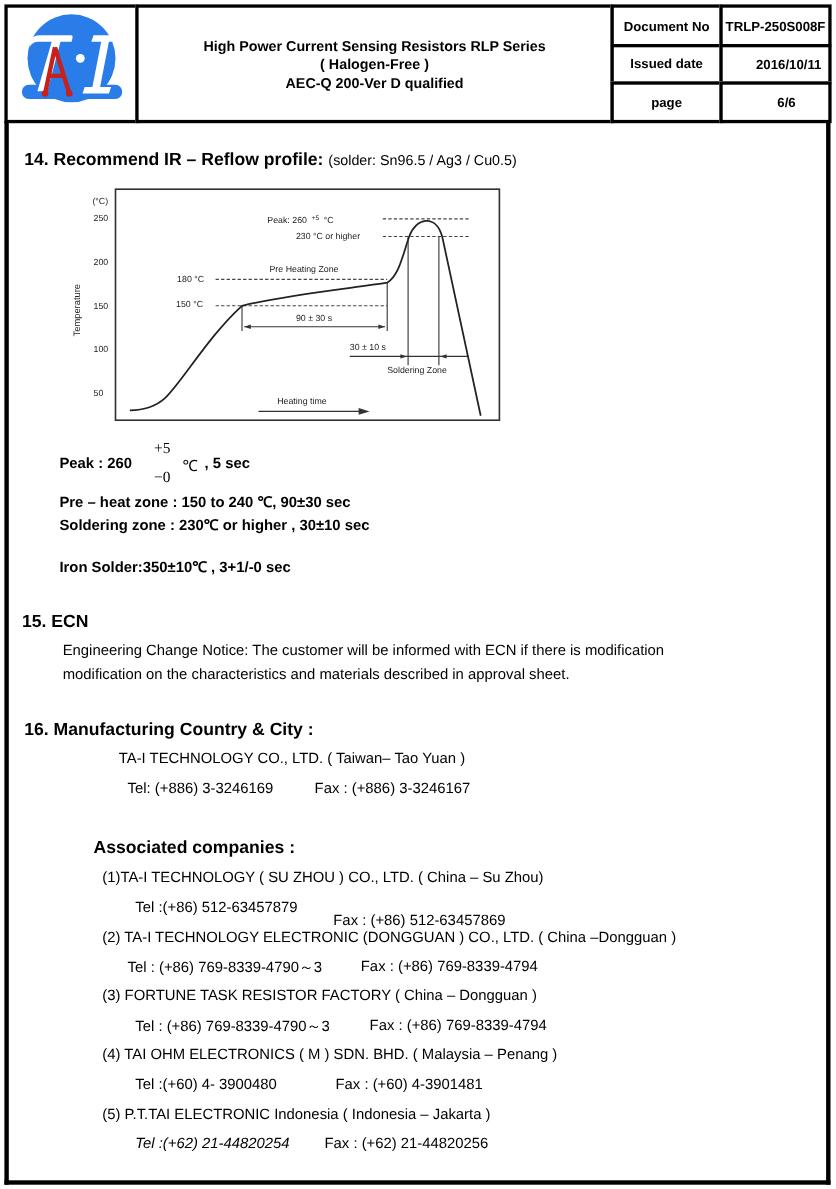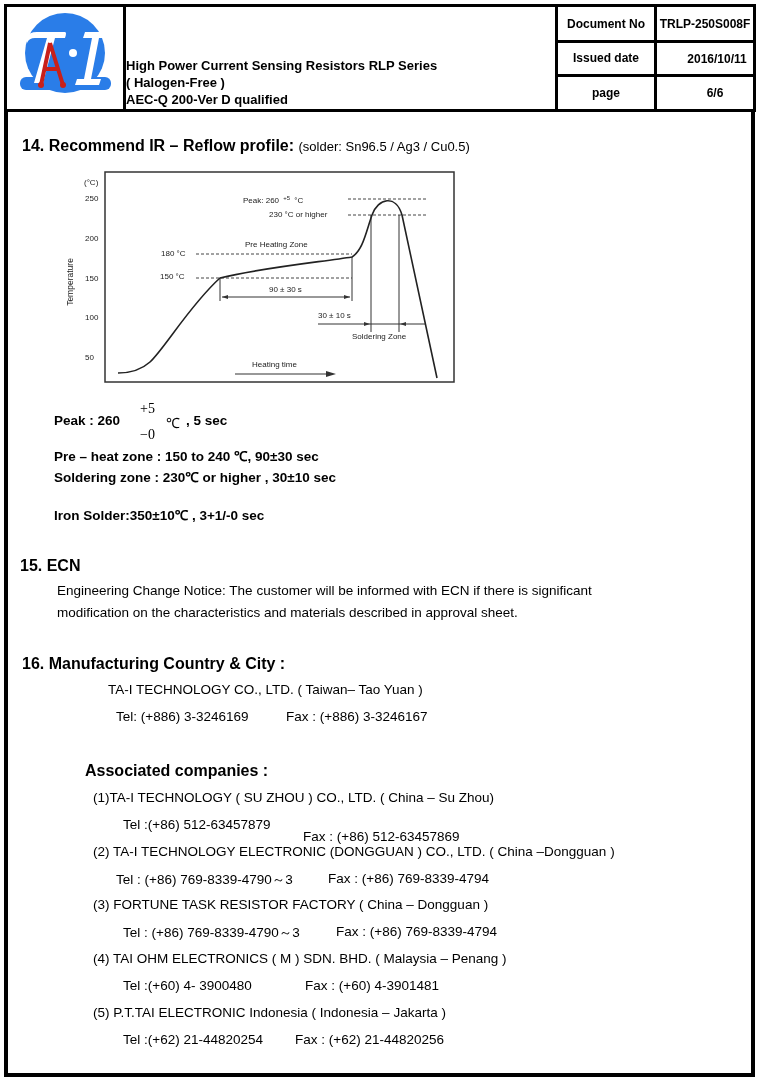--- a/index.html
+++ b/index.html
@@ -1,21 +1,21 @@
 <!DOCTYPE html>
 <html><head>
 <meta charset="utf-8">
 <style>
   html, body { margin:0; padding:0; background:#fff; }
   body { width:760px; height:1081px; position:relative; overflow:hidden;
          font-family:"Liberation Sans", sans-serif; color:#000; }
   .abs { position:absolute; }
   
   .hdr-box { position:absolute; background:#fff; border:3px solid #000; box-sizing:border-box; }
-  .hdr-text { position:absolute; font-weight:bold; font-size:13px; line-height:17px;margin-top:24px; }
+  .hdr-text { position:absolute; font-weight:bold; font-size:13px; text-align:center; line-height:17px; }
   .meta-lbl, .meta-val { position:absolute; font-weight:bold; font-size:12px; text-align:center;
          display:flex; align-items:center; justify-content:center; }
   
   .frame { position:absolute; left:4px; top:110px; width:751px; height:967px; border:4px solid #000;
            border-top:none; box-sizing:border-box; }
   .sec-title { position:absolute; font-weight:bold; font-size:16px; white-space:nowrap; }
   .sec-sub { font-weight:normal; font-size:13px; }
   .spec-line { position:absolute; font-weight:bold; font-size:13.5px; white-space:nowrap; }
   .body-line { position:absolute; font-size:13.5px; white-space:nowrap; }
   .chart-svg text { font-family:"Liberation Sans", sans-serif; fill:#222; }
@@ -123,21 +123,21 @@
 </div>
 <div class="abs" style="left:140px;top:401px;font-family:'Liberation Serif',serif;font-size:14px;">+5</div>
 <div class="abs" style="left:140px;top:427px;font-family:'Liberation Serif',serif;font-size:14px;">−0</div>
 <div class="abs" style="left:166px;top:413px;font-size:14px;">℃</div>
 <div class="spec-line" style="left:186px;top:413px;">, 5 sec</div>
 <div class="spec-line" style="left:54px;top:447px;">Pre – heat zone : 150 to 240 ℃, 90±30 sec</div>
 <div class="spec-line" style="left:54px;top:468px;">Soldering zone : 230℃  or higher , 30±10 sec</div>
 <div class="spec-line" style="left:54px;top:506px;">Iron Solder:350±10℃  , 3+1/-0 sec</div>
 
 <div class="sec-title" style="left:20px;top:557px;">15. ECN</div>
-<div class="body-line" style="left:57px;top:583px;">Engineering Change Notice: The customer will be informed with ECN if there is significant</div>
+<div class="body-line" style="left:57px;top:583px;">Engineering Change Notice: The customer will be informed with ECN if there is modification</div>
 <div class="body-line" style="left:57px;top:605px;">modification on the characteristics and materials described in approval sheet.</div>
 
 <div class="sec-title" style="left:22px;top:655px;">16. Manufacturing Country &amp; City :</div>
 <div class="body-line" style="left:108px;top:682px;">TA-I TECHNOLOGY CO., LTD. ( Taiwan– Tao Yuan )</div>
 <div class="body-line" style="left:116px;top:709px;">Tel: (+886) 3-3246169</div>
 <div class="body-line" style="left:286px;top:709px;">Fax : (+886) 3-3246167</div>
 
 <div class="sec-title" style="left:85px;top:762px;">Associated companies :</div>
 
 <div id="companies">
@@ -147,15 +147,15 @@
     <div class="body-line" style="left: 93px; top: 844px;">(2) TA-I TECHNOLOGY ELECTRONIC (DONGGUAN ) CO., LTD. ( China –Dongguan )</div>
     <div class="body-line" style="left: 116px; top: 871px;">Tel : (+86) 769-8339-4790～3</div>
     <div class="body-line" style="left: 328px; top: 871px;">Fax : (+86) 769-8339-4794</div>
     <div class="body-line" style="left: 93px; top: 897px;">(3) FORTUNE TASK RESISTOR FACTORY    ( China – Dongguan )</div>
     <div class="body-line" style="left: 123px; top: 924px;">Tel : (+86) 769-8339-4790～3</div>
     <div class="body-line" style="left: 336px; top: 924px;">Fax : (+86) 769-8339-4794</div>
     <div class="body-line" style="left: 93px; top: 951px;">(4) TAI OHM ELECTRONICS ( M ) SDN. BHD. ( Malaysia – Penang )</div>
     <div class="body-line" style="left: 123px; top: 978px;">Tel :(+60) 4- 3900480</div>
     <div class="body-line" style="left: 305px; top: 978px;">Fax : (+60) 4-3901481</div>
     <div class="body-line" style="left: 93px; top: 1005px;">(5) P.T.TAI ELECTRONIC Indonesia ( Indonesia – Jakarta )</div>
-    <div class="body-line" style="left: 123px; top: 1032px;">Tel :(+62) 21-44820254</div>
+    <div class="body-line" style="left: 123px; top: 1032px; font-style: italic;">Tel :(+62) 21-44820254</div>
     <div class="body-line" style="left: 295px; top: 1032px;">Fax : (+62) 21-44820256</div>
   </div>
 
 </body></html>

